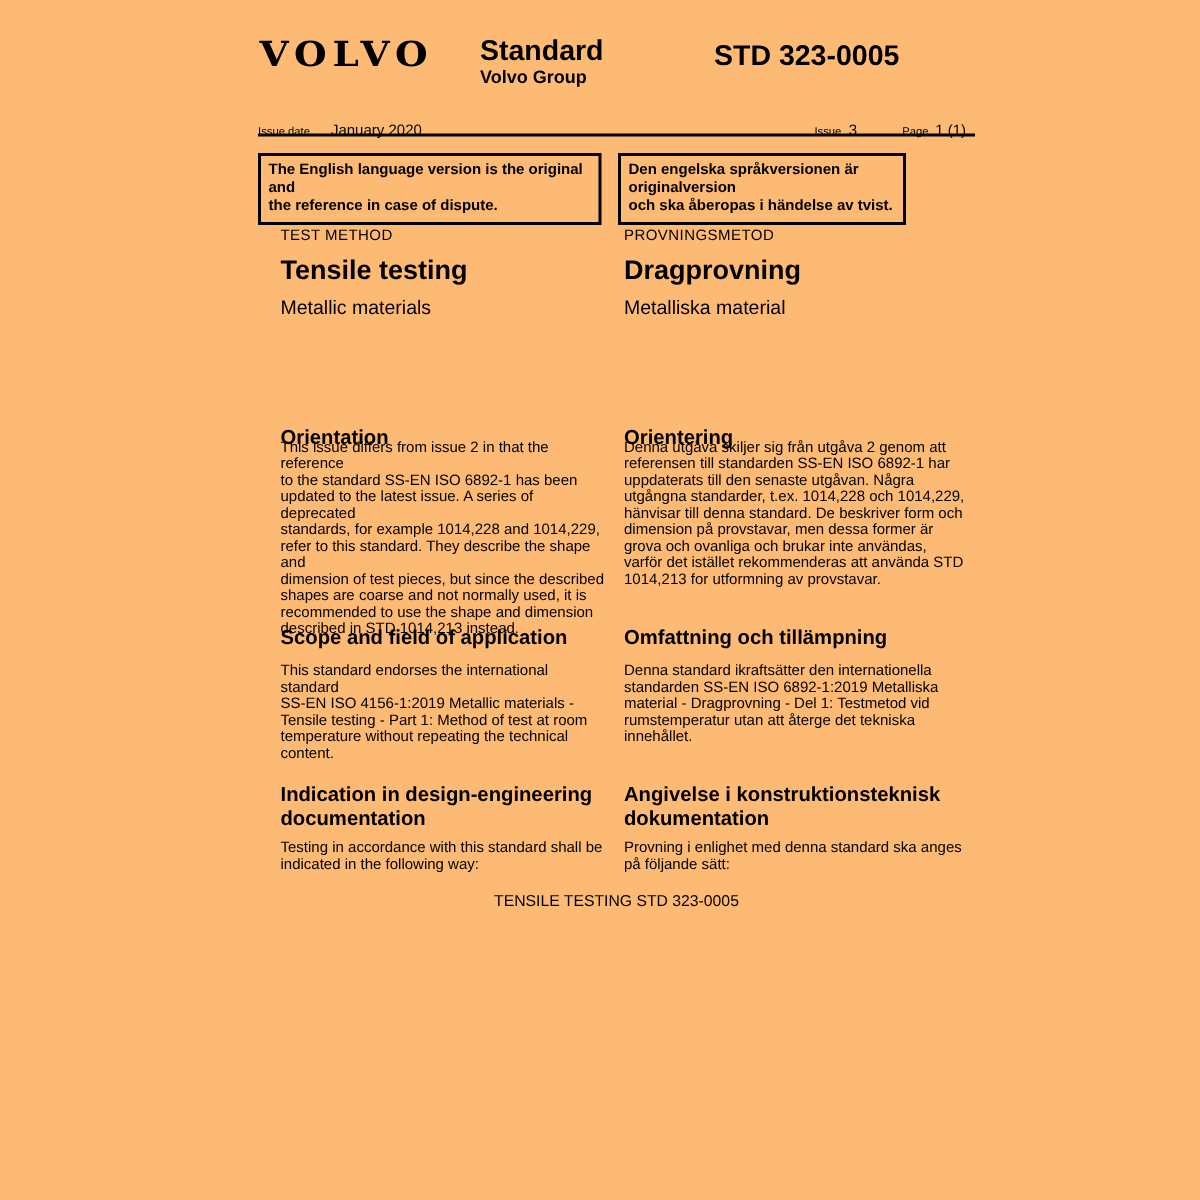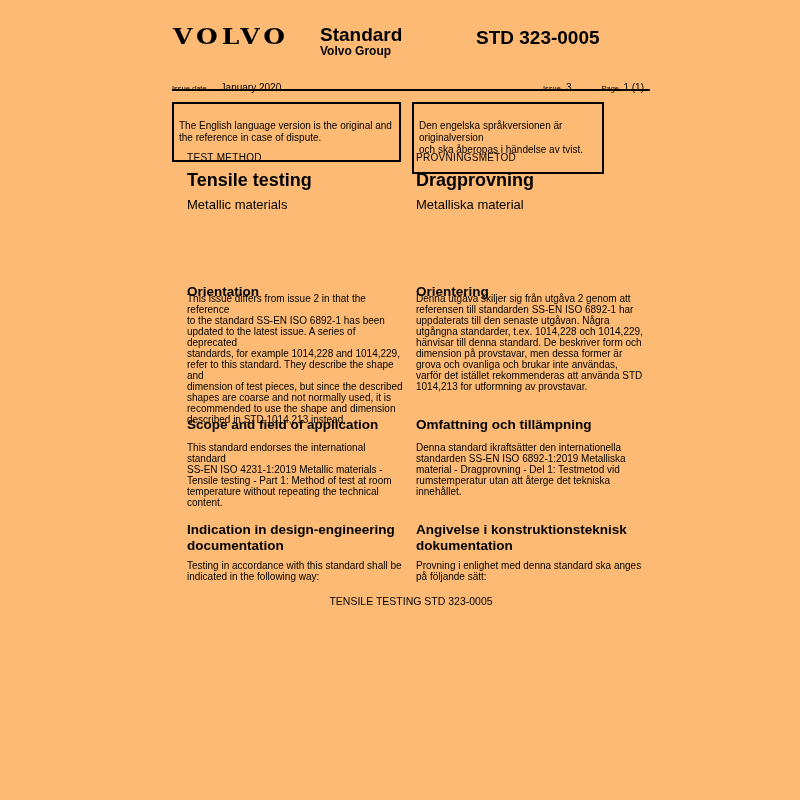--- a/index.html
+++ b/index.html
@@ -17,21 +17,21 @@
   .issue-row{position:absolute;left:172px;top:77px;width:478px;display:flex;align-items:baseline;}
   .lbl{font-size:7.5px;}
   .val{font-size:10px;}
   .issue-row .date-val{margin-left:14px;}
   .issue-row .spacer{flex:1;}
   .issue-row .issue-val{margin-left:5px;}
   .issue-row .page-group{margin-left:30px;margin-right:6px;}
   .rule{position:absolute;left:172px;top:89px;width:478px;height:0;border-top:2px solid #000;}
 
   
-  .notice{position:absolute;top:102px;box-sizing:border-box;border:2px solid #000;font-size:10px;line-height:12px;padding:16px 5px;white-space:pre-line;}
+  .notice{position:absolute;top:102px;box-sizing:border-box;border:2px solid #000;font-size:10px;line-height:12px;padding:4px 5px;white-space:pre-line;font-weight:bold;}
   .notice.en{left:172px;width:229px;}
   .notice.sv{left:412px;width:192px;}
 
   
   .col{position:absolute;top:0;height:800px;}
   .col.left{left:187px;width:217px;}
   .col.right{left:416px;width:238px;}
   .col > div{position:absolute;left:0;width:100%;}
 
   .eyebrow{top:152px;font-size:10px;letter-spacing:0.3px;}
@@ -84,21 +84,21 @@
 to the standard SS-EN ISO 6892-1 has been
 updated to the latest issue. A series of deprecated
 standards, for example 1014,228 and 1014,229,
 refer to this standard. They describe the shape and
 dimension of test pieces, but since the described
 shapes are coarse and not normally used, it is
 recommended to use the shape and dimension
 described in STD 1014,213 instead.</div>
     <div class="sec-h h2">Scope and field of application</div>
     <div class="sec-b b2">This standard endorses the international standard
-SS-EN ISO 4231-1:2019 Metallic materials -
+SS-EN ISO 4156-1:2019 Metallic materials -
 Tensile testing - Part 1: Method of test at room
 temperature without repeating the technical
 content.</div>
     <div class="sec-h h3">Indication in design-engineering
 documentation</div>
     <div class="sec-b b3">Testing in accordance with this standard shall be
 indicated in the following way:</div>
   </div>
 
   <div class="col right">

